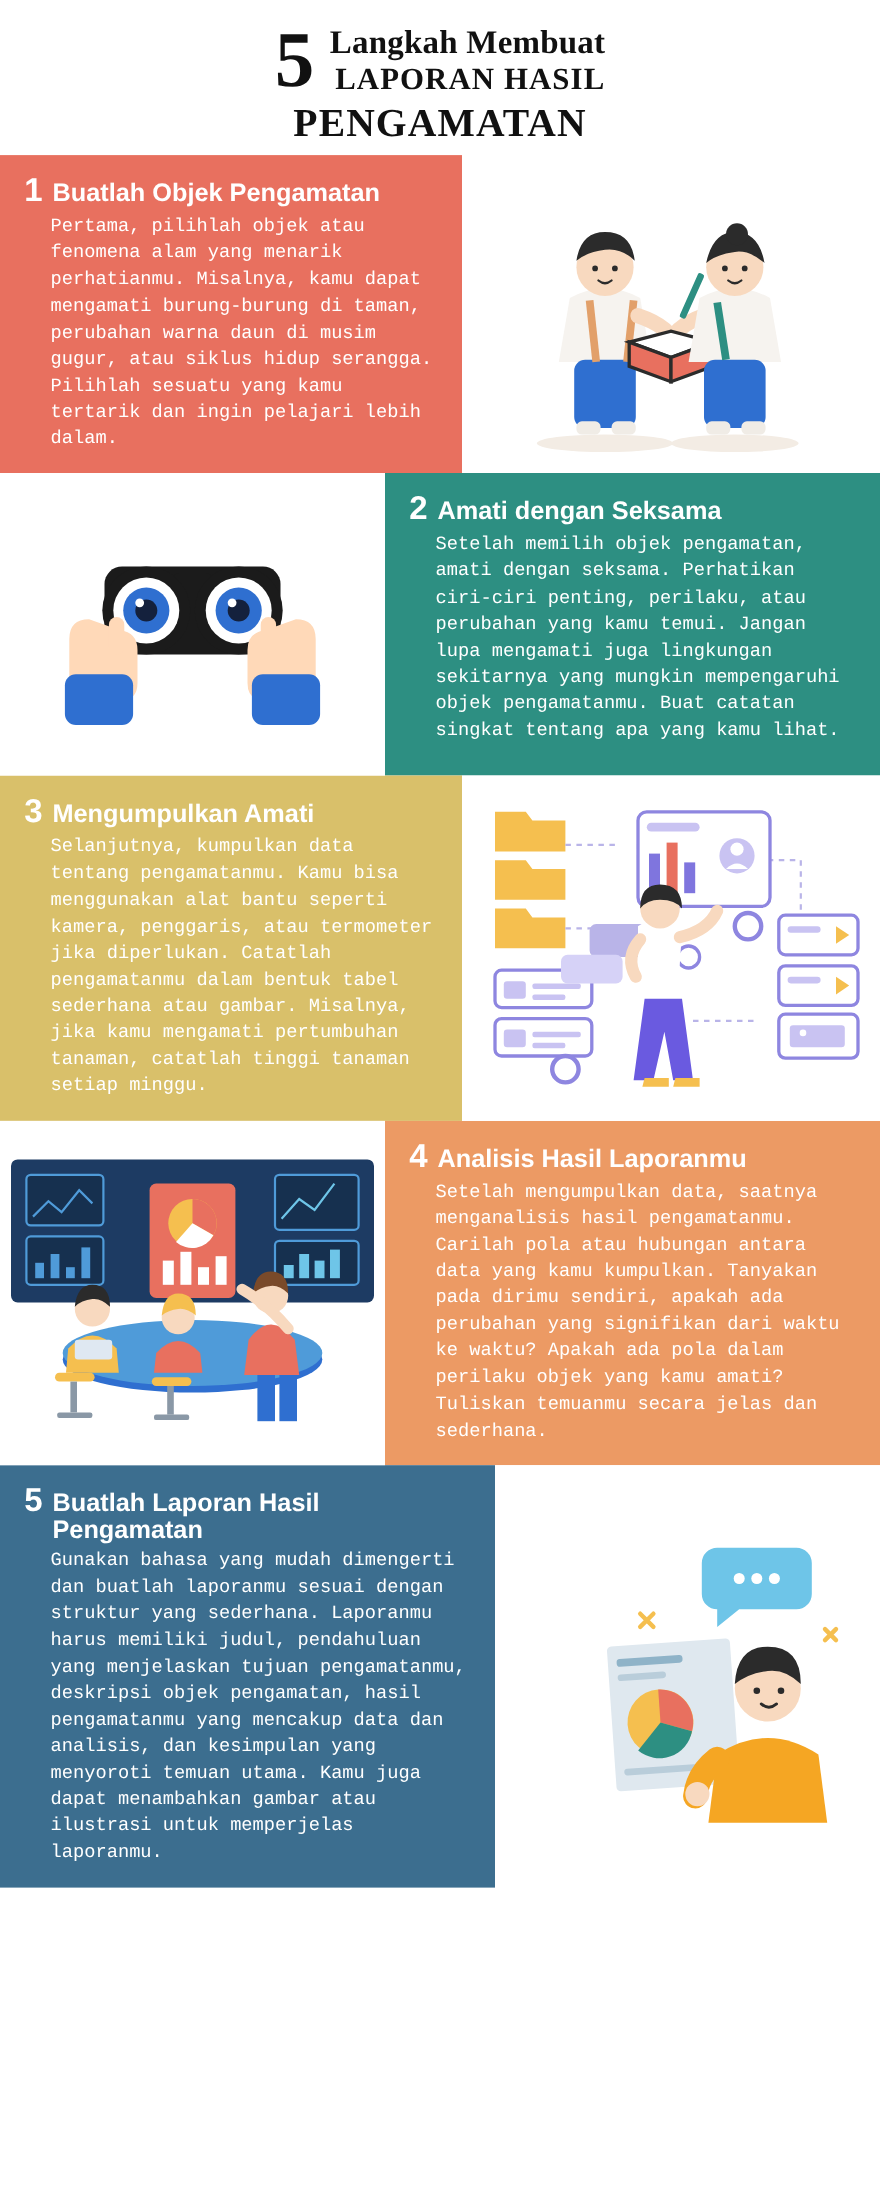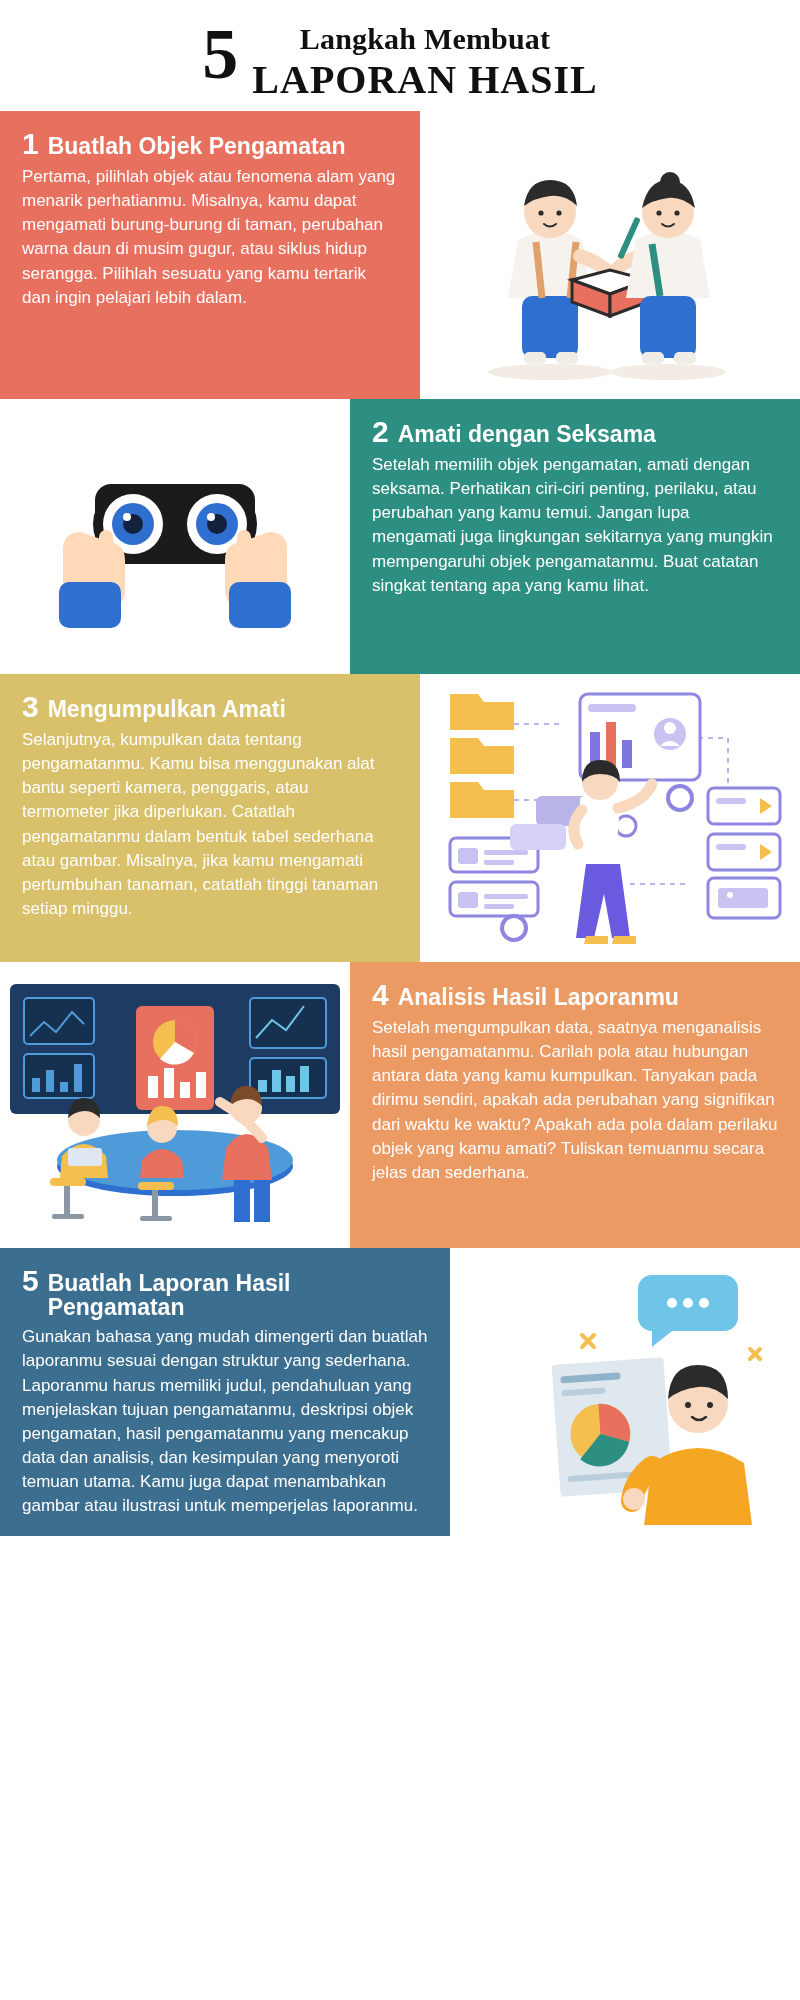--- a/index.html
+++ b/index.html
@@ -28,32 +28,32 @@
     justify-content: center;
     gap: 14px;
   }
   .big-five {
     font-family: "Liberation Serif", serif;
     font-size: 72px;
     line-height: 0.9;
     font-weight: 700;
     color: #111111;
   }
-  .head-stack { text-align: center; }
+  .head-stack { text-align: right; }
   .head-sub {
     font-family: "Liberation Serif", serif;
     font-size: 30px;
     font-weight: 700;
     color: #111111;
     letter-spacing: 0.2px;
     line-height: 1.1;
   }
   .head-main {
     font-family: "Liberation Serif", serif;
-    font-size: 40px;
+    font-size: 28px;
     font-weight: 700;
     color: #111111;
     letter-spacing: 1px;
     line-height: 1.15;
     margin-top: 2px;
   }
   .head-main2 {
     font-family: "Liberation Serif", serif;
     font-size: 36px;
     font-weight: 700;
@@ -88,24 +88,25 @@
     color: #ffffff;
   }
   .step-head {
     font-family: "Liberation Sans", sans-serif;
     font-weight: 700;
     font-size: 23px;
     line-height: 1.05;
     color: #ffffff;
   }
   .step-body {
-    font-family: Liberation Sans, sans-serif;
+    font-family: Liberation Mono, monospace;
     font-size: 17px;
     line-height: 1.42;
     color: #ffffff;
+    margin-left: 24px;
   }
   .step-art {
     background: #ffffff;
     position: relative;
     overflow: hidden;
   }
 
   
   .w-text-a { width: 420px; }
   .w-art-a  { width: 380px; }
@@ -142,20 +143,21 @@
 <div class="page">
 
   <div class="header">
     <div class="header-line1">
       <div class="big-five">5</div>
       <div class="head-stack">
         <div class="head-sub">Langkah Membuat</div>
         <div class="head-main">LAPORAN HASIL</div>
       </div>
     </div>
+    <div class="head-main2">PENGAMATAN</div>
   </div>
 
   <div class="step h1">
     <div class="step-text c1 w-text-a">
       <div class="step-title">
         <span class="step-num">1</span>
         <span class="step-head">Buatlah Objek Pengamatan</span>
       </div>
       <div class="step-body">Pertama, pilihlah objek atau fenomena alam yang menarik perhatianmu. Misalnya, kamu dapat mengamati burung-burung di taman, perubahan warna daun di musim gugur, atau siklus hidup serangga. Pilihlah sesuatu yang kamu tertarik dan ingin pelajari lebih dalam.</div>
     </div>

